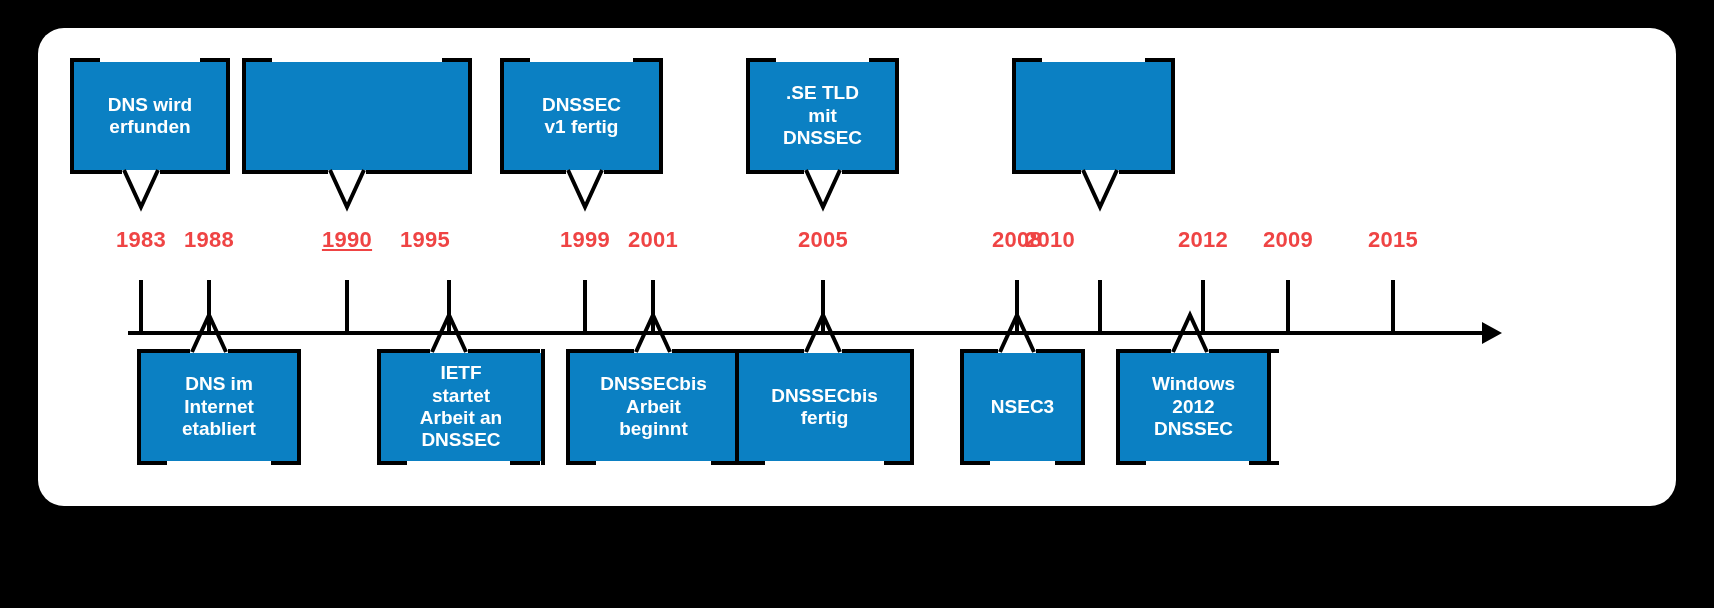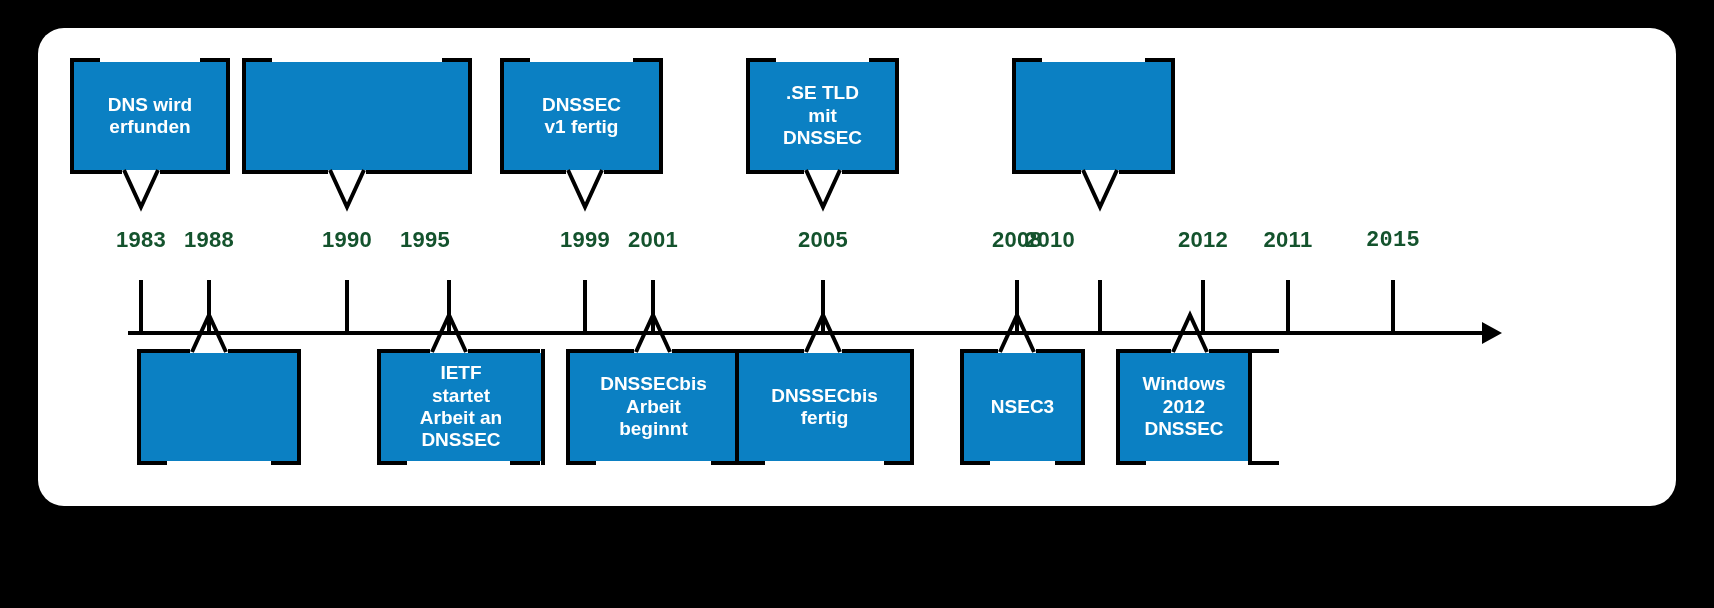--- a/index.html
+++ b/index.html
@@ -60,21 +60,21 @@
     height: 53px;
     background: #000000;
     transform: translateX(-2px);
   }
   .year-label {
     position: absolute;
     top: 225px;
     transform: translate(-50%, -100%);
     font-size: 22px;
     font-weight: bold;
-    color: #14532d;
+    color: #ef4444;
     white-space: nowrap;
     letter-spacing: 0.3px;
   }
 
   
   .event-box {
     position: absolute;
     background: #0b80c3;
     box-sizing: border-box;
     display: flex;
@@ -114,39 +114,39 @@
 
     <div id="axis-line"></div>
     <div id="axis-arrow"></div>
 
     <div id="years-layer">
         <div class="tick" style="left: 103px;"></div>
         <div class="year-label" style="left: 103px;">1983</div>
         <div class="tick" style="left: 171px;"></div>
         <div class="year-label" style="left: 171px;">1988</div>
         <div class="tick" style="left: 309px;"></div>
-        <div class="year-label" style="left: 309px;">1990</div>
+        <div class="year-label" style="left: 309px; text-decoration: underline;">1990</div>
         <div class="tick" style="left: 411px;"></div>
         <div class="year-label" style="left: 387px;">1995</div>
         <div class="tick" style="left: 547px;"></div>
         <div class="year-label" style="left: 547px;">1999</div>
         <div class="tick" style="left: 615px;"></div>
         <div class="year-label" style="left: 615px;">2001</div>
         <div class="tick" style="left: 785px;"></div>
         <div class="year-label" style="left: 785px;">2005</div>
         <div class="tick" style="left: 979px;"></div>
         <div class="year-label" style="left: 979px;">2008</div>
         <div class="tick" style="left: 1062px;"></div>
         <div class="year-label" style="left: 1012px;">2010</div>
         <div class="tick" style="left: 1165px;"></div>
         <div class="year-label" style="left: 1165px;">2012</div>
         <div class="tick" style="left: 1250px;"></div>
-        <div class="year-label" style="left: 1250px;">2011</div>
+        <div class="year-label" style="left: 1250px;">2009</div>
         <div class="tick" style="left: 1355px;"></div>
-        <div class="year-label" style="left: 1355px; font-family: Liberation Mono, monospace;">2015</div>
+        <div class="year-label" style="left: 1355px;">2015</div>
       </div>
 
     <div id="events-above-layer">
         <div class="event-box" style="left: 36px; top: 34px; width: 152px; height: 108px;">
           <span class="txt">DNS wird
 erfunden</span>
           <div class="edge edge-l"></div>
           <div class="edge edge-r"></div>
           <div class="edge edge-seg" style="left: -4px; width: 52px; bottom: -4px;"></div>
           <div class="edge edge-seg" style="left: 86px; width: 70px; bottom: -4px;"></div>
@@ -201,20 +201,23 @@
           <div class="edge edge-seg" style="left: 103px; width: 56px; bottom: -4px;"></div>
           <div class="edge edge-seg" style="left: -4px; width: 30px; top: -4px;"></div>
           <div class="edge edge-seg" style="left: 129px; width: 30px; top: -4px;"></div>
           <svg class="tail" width="42" height="42" style="left: 63px; top: 107px;">
             <path d="M 4 1 L 21 38 L 38 1" fill="none" stroke="#000000" stroke-width="4" stroke-linejoin="miter"></path>
           </svg>
         </div>
       </div>
     <div id="events-below-layer">
         <div class="event-box" style="left: 103px; top: 325px; width: 156px; height: 108px;">
+          <span class="txt">DNS im
+Internet
+etabliert</span>
           <div class="edge edge-l"></div>
           <div class="edge edge-r"></div>
           <div class="edge edge-seg" style="left: -4px; width: 53px; top: -4px;"></div>
           <div class="edge edge-seg" style="left: 87px; width: 73px; top: -4px;"></div>
           <div class="edge edge-seg" style="left: -4px; width: 30px; bottom: -4px;"></div>
           <div class="edge edge-seg" style="left: 130px; width: 30px; bottom: -4px;"></div>
           <svg class="tail" width="42" height="42" style="left: 47px; top: -40px;">
             <path d="M 4 39 L 21 2 L 38 39" fill="none" stroke="#000000" stroke-width="4" stroke-linejoin="miter"></path>
           </svg>
         </div>
@@ -265,21 +268,21 @@
           <div class="edge edge-l"></div>
           <div class="edge edge-r"></div>
           <div class="edge edge-seg" style="left: -4px; width: 38px; top: -4px;"></div>
           <div class="edge edge-seg" style="left: 72px; width: 49px; top: -4px;"></div>
           <div class="edge edge-seg" style="left: -4px; width: 30px; bottom: -4px;"></div>
           <div class="edge edge-seg" style="left: 91px; width: 30px; bottom: -4px;"></div>
           <svg class="tail" width="42" height="42" style="left: 32px; top: -40px;">
             <path d="M 4 39 L 21 2 L 38 39" fill="none" stroke="#000000" stroke-width="4" stroke-linejoin="miter"></path>
           </svg>
         </div>
-        <div class="event-box" style="left: 1082px; top: 325px; width: 128px; height: 108px;">
+        <div class="event-box" style="left: 1082px; top: 325px; width: 147px; height: 108px;">
           <span class="txt">Windows
 2012
 DNSSEC</span>
           <div class="edge edge-l"></div>
           <div class="edge edge-r"></div>
           <div class="edge edge-seg" style="left: -4px; width: 55px; top: -4px;"></div>
           <div class="edge edge-seg" style="left: 89px; width: 70px; top: -4px;"></div>
           <div class="edge edge-seg" style="left: -4px; width: 30px; bottom: -4px;"></div>
           <div class="edge edge-seg" style="left: 129px; width: 30px; bottom: -4px;"></div>
           <svg class="tail" width="42" height="42" style="left: 49px; top: -40px;">

